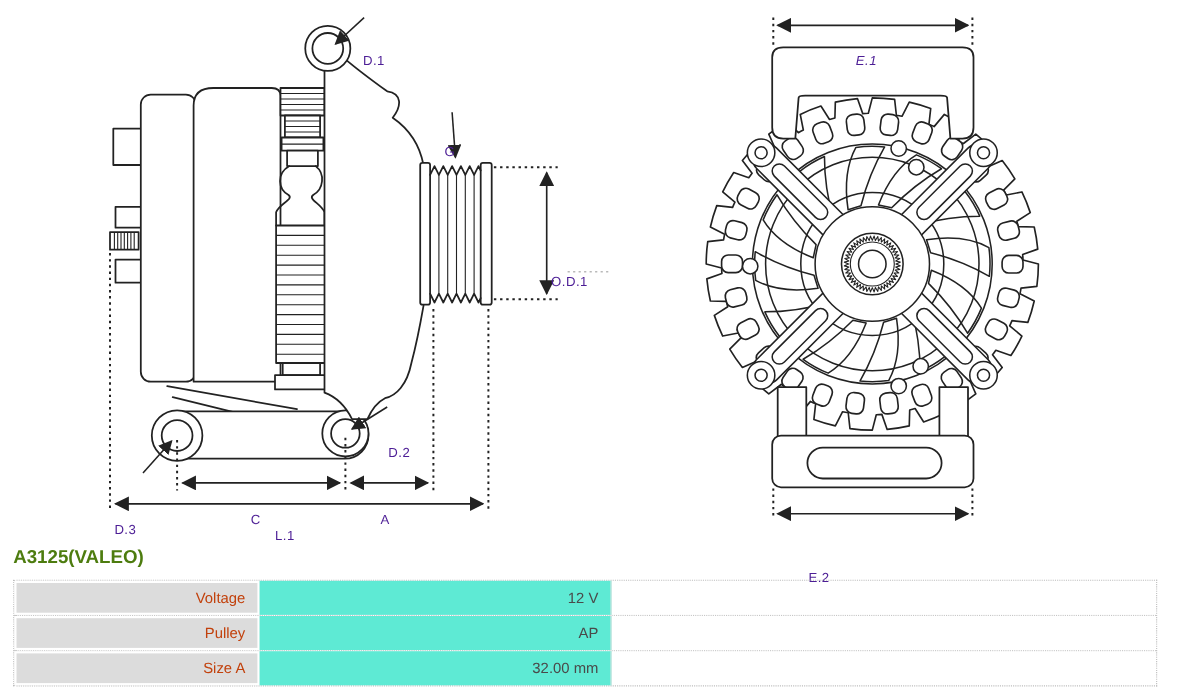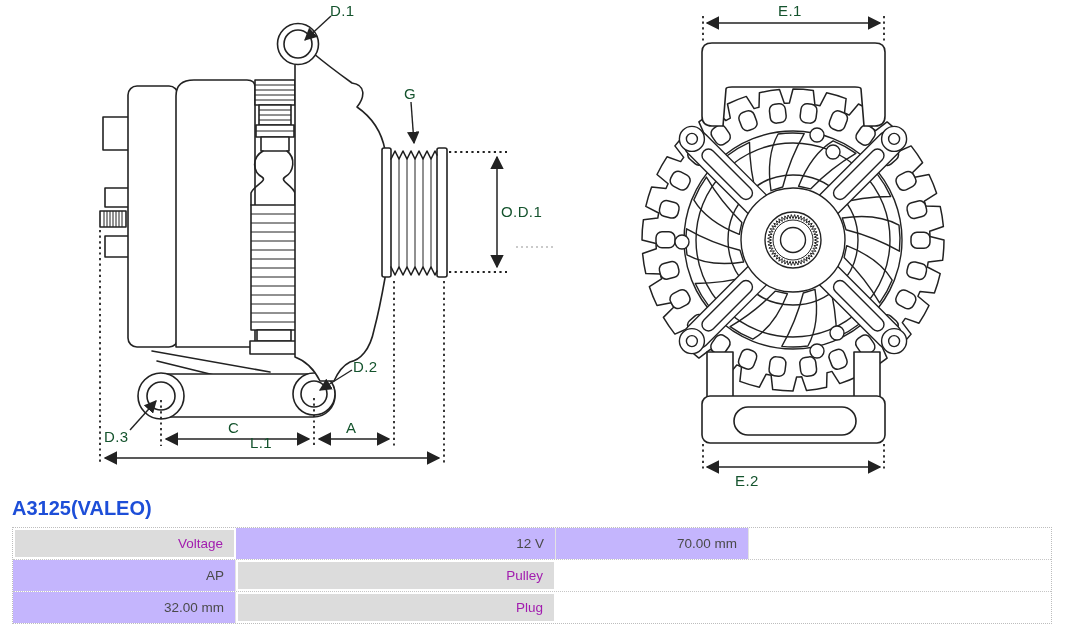--- a/index.html
+++ b/index.html
@@ -1,27 +1,27 @@
 <!DOCTYPE html>
 <html><head>
 <meta charset="utf-8">
 <style>
   html,body{margin:0;padding:0;background:#fff;}
   .stage{position:relative;width:1080px;height:631px;background:#fff;overflow:hidden;
          font-family:"Liberation Sans",sans-serif;}
   .drawing{position:absolute;left:0;top:0;width:1080px;height:497px;}
-  .dim-label{position:absolute;font-size:15px;color:#14532d;letter-spacing:.4px;white-space:nowrap;}
-  .part-number{position:absolute;left:12px;top:497px;font-size:20px;font-weight:600;color:#1d4ed8;}
+  .dim-label{position:absolute;font-size:12px;color:#4c1d95;letter-spacing:.4px;white-space:nowrap;margin-top:46px;}
+  .part-number{position:absolute;left:12px;top:497px;font-size:17px;font-weight:600;color:#4d7c0f;}
   .spec-table{position:absolute;left:12px;top:527px;width:1038px;border:1px dotted #bdbdbd;}
   .spec-row{display:grid;grid-template-columns:223px 320px 193px 302px;height:31px;}
   .spec-row + .spec-row{border-top:1px dotted #c6c6c6;}
   .cell{box-sizing:border-box;display:flex;align-items:center;justify-content:flex-end;
         padding-right:11px;font-size:13.5px;color:#4a4a4a;}
-  .cell.lab{background:#dcdcdc;border:2px solid #ffffff;color:#a21caf;}
-  .cell.val{background:#c4b5fd;border-right:1px solid #e3e3e3;}
+  .cell.lab{background:#dcdcdc;border:2px solid #ffffff;color:#c2410c;}
+  .cell.val{background:#5eead4;border-right:1px solid #e3e3e3;}
   svg .ln{stroke:#222;stroke-width:1.6;fill:none;stroke-linecap:round;stroke-linejoin:round;}
   svg .shp{stroke:#222;stroke-width:1.6;fill:#fff;stroke-linejoin:round;}
   svg .thin{stroke:#222;stroke-width:1;fill:none;}
   svg .dot{stroke:#222;stroke-width:1.8;fill:none;stroke-dasharray:2.2 3.4;}
   svg .dim{stroke:#222;stroke-width:1.5;fill:none;marker-start:url(#ah);marker-end:url(#ah);}
   svg .leader{stroke:#222;stroke-width:1.4;fill:none;marker-end:url(#ah);}
   svg .ghost{stroke:#b9b9b9;stroke-width:1.4;fill:none;stroke-dasharray:2 3;}
 </style>
 </head>
 <body>
@@ -207,33 +207,32 @@
   </svg>
 
   <span class="dim-label" style="left:330px;top:2px;">D.1</span>
   <span class="dim-label" style="left:404px;top:85px;">G</span>
   <span class="dim-label" style="left:501px;top:203px;">O.D.1</span>
   <span class="dim-label" style="left:353px;top:358px;">D.2</span>
   <span class="dim-label" style="left:104px;top:428px;text-align:right;">D.3</span>
   <span class="dim-label" style="left:228px;top:419px;">C</span>
   <span class="dim-label" style="left:346px;top:419px;">A</span>
   <span class="dim-label" style="left:250px;top:434px;text-align:center;">L.1</span>
-  <span class="dim-label" style="left:778px;top:2px;">E.1</span>
+  <span class="dim-label" style="left:778px;top:2px;font-style:italic;">E.1</span>
   <span class="dim-label" style="left:735px;top:472px;">E.2</span>
 
   <div class="part-number">A3125(VALEO)</div>
 
   <div class="spec-table">
     <div class="spec-row">
       <div class="cell lab">Voltage</div>
       <div class="cell val">12 V</div>
-      <div class="cell val">70.00 mm</div>
     </div>
     <div class="spec-row">
+      <div class="cell lab">Pulley</div>
       <div class="cell val">AP</div>
-      <div class="cell lab">Pulley</div>
     </div>
     <div class="spec-row">
+      <div class="cell lab">Size A</div>
       <div class="cell val">32.00 mm</div>
-      <div class="cell lab">Plug</div>
     </div>
   </div>
 </div>
 
 </body></html>

